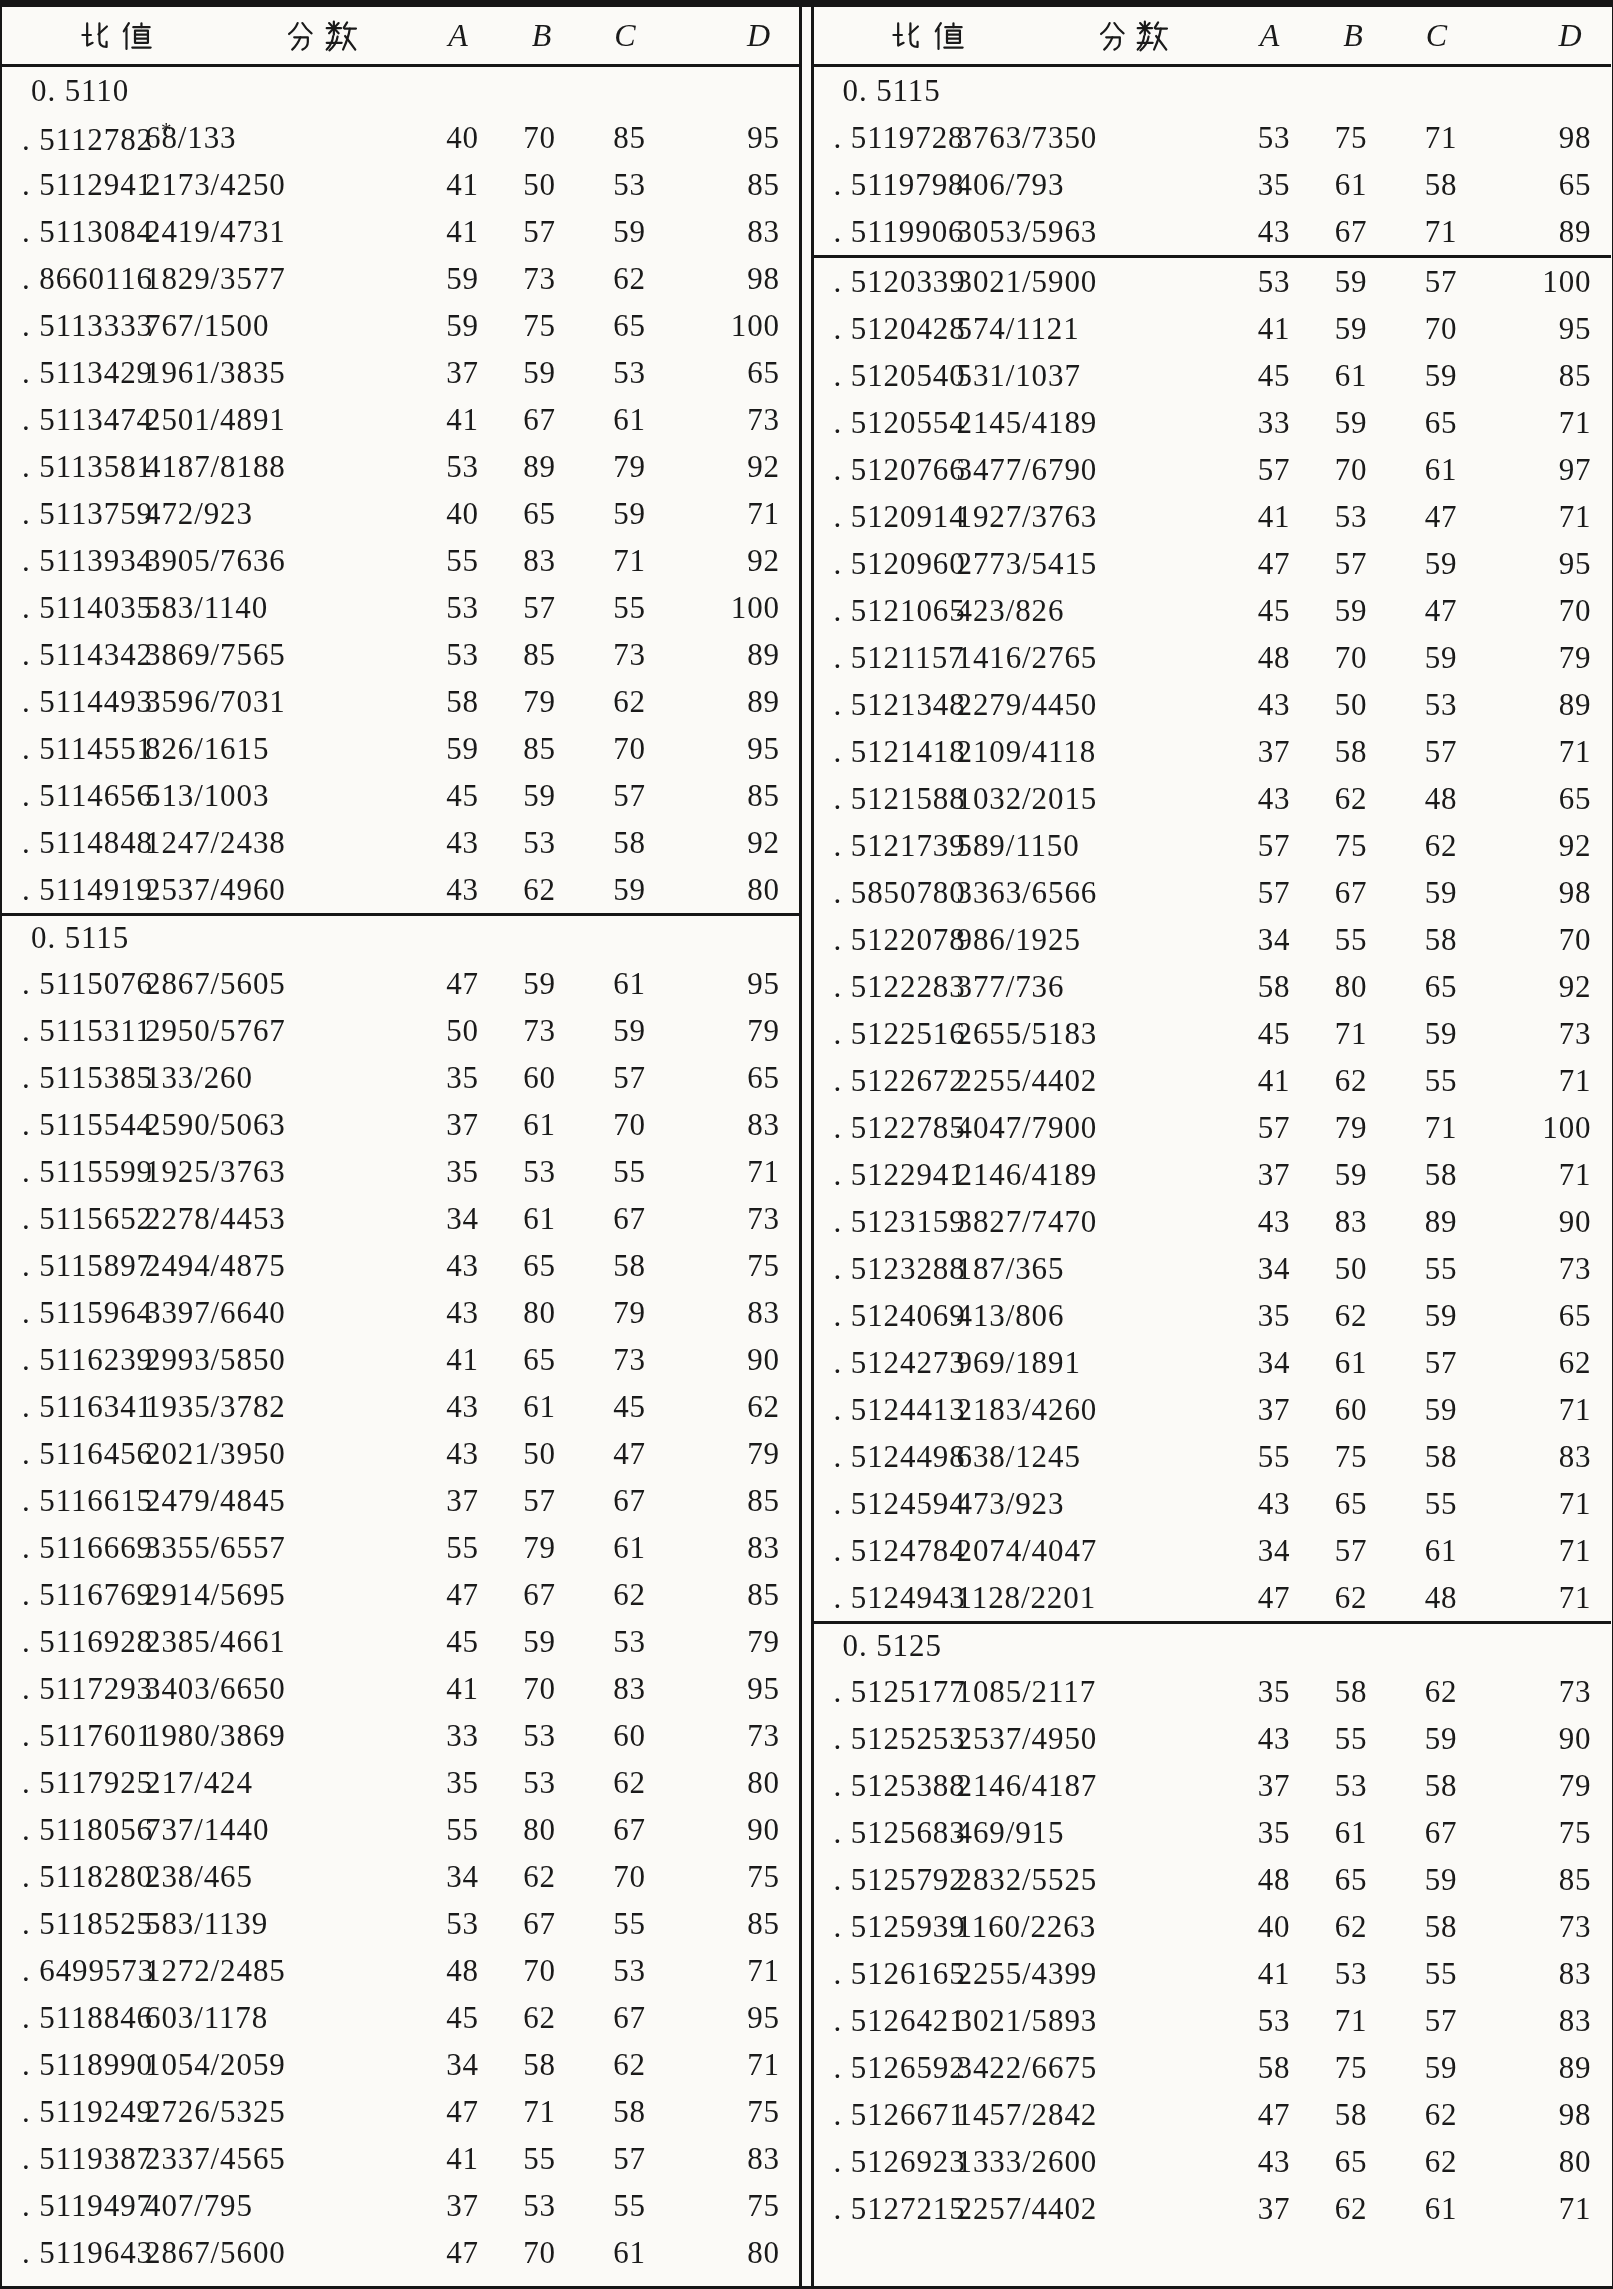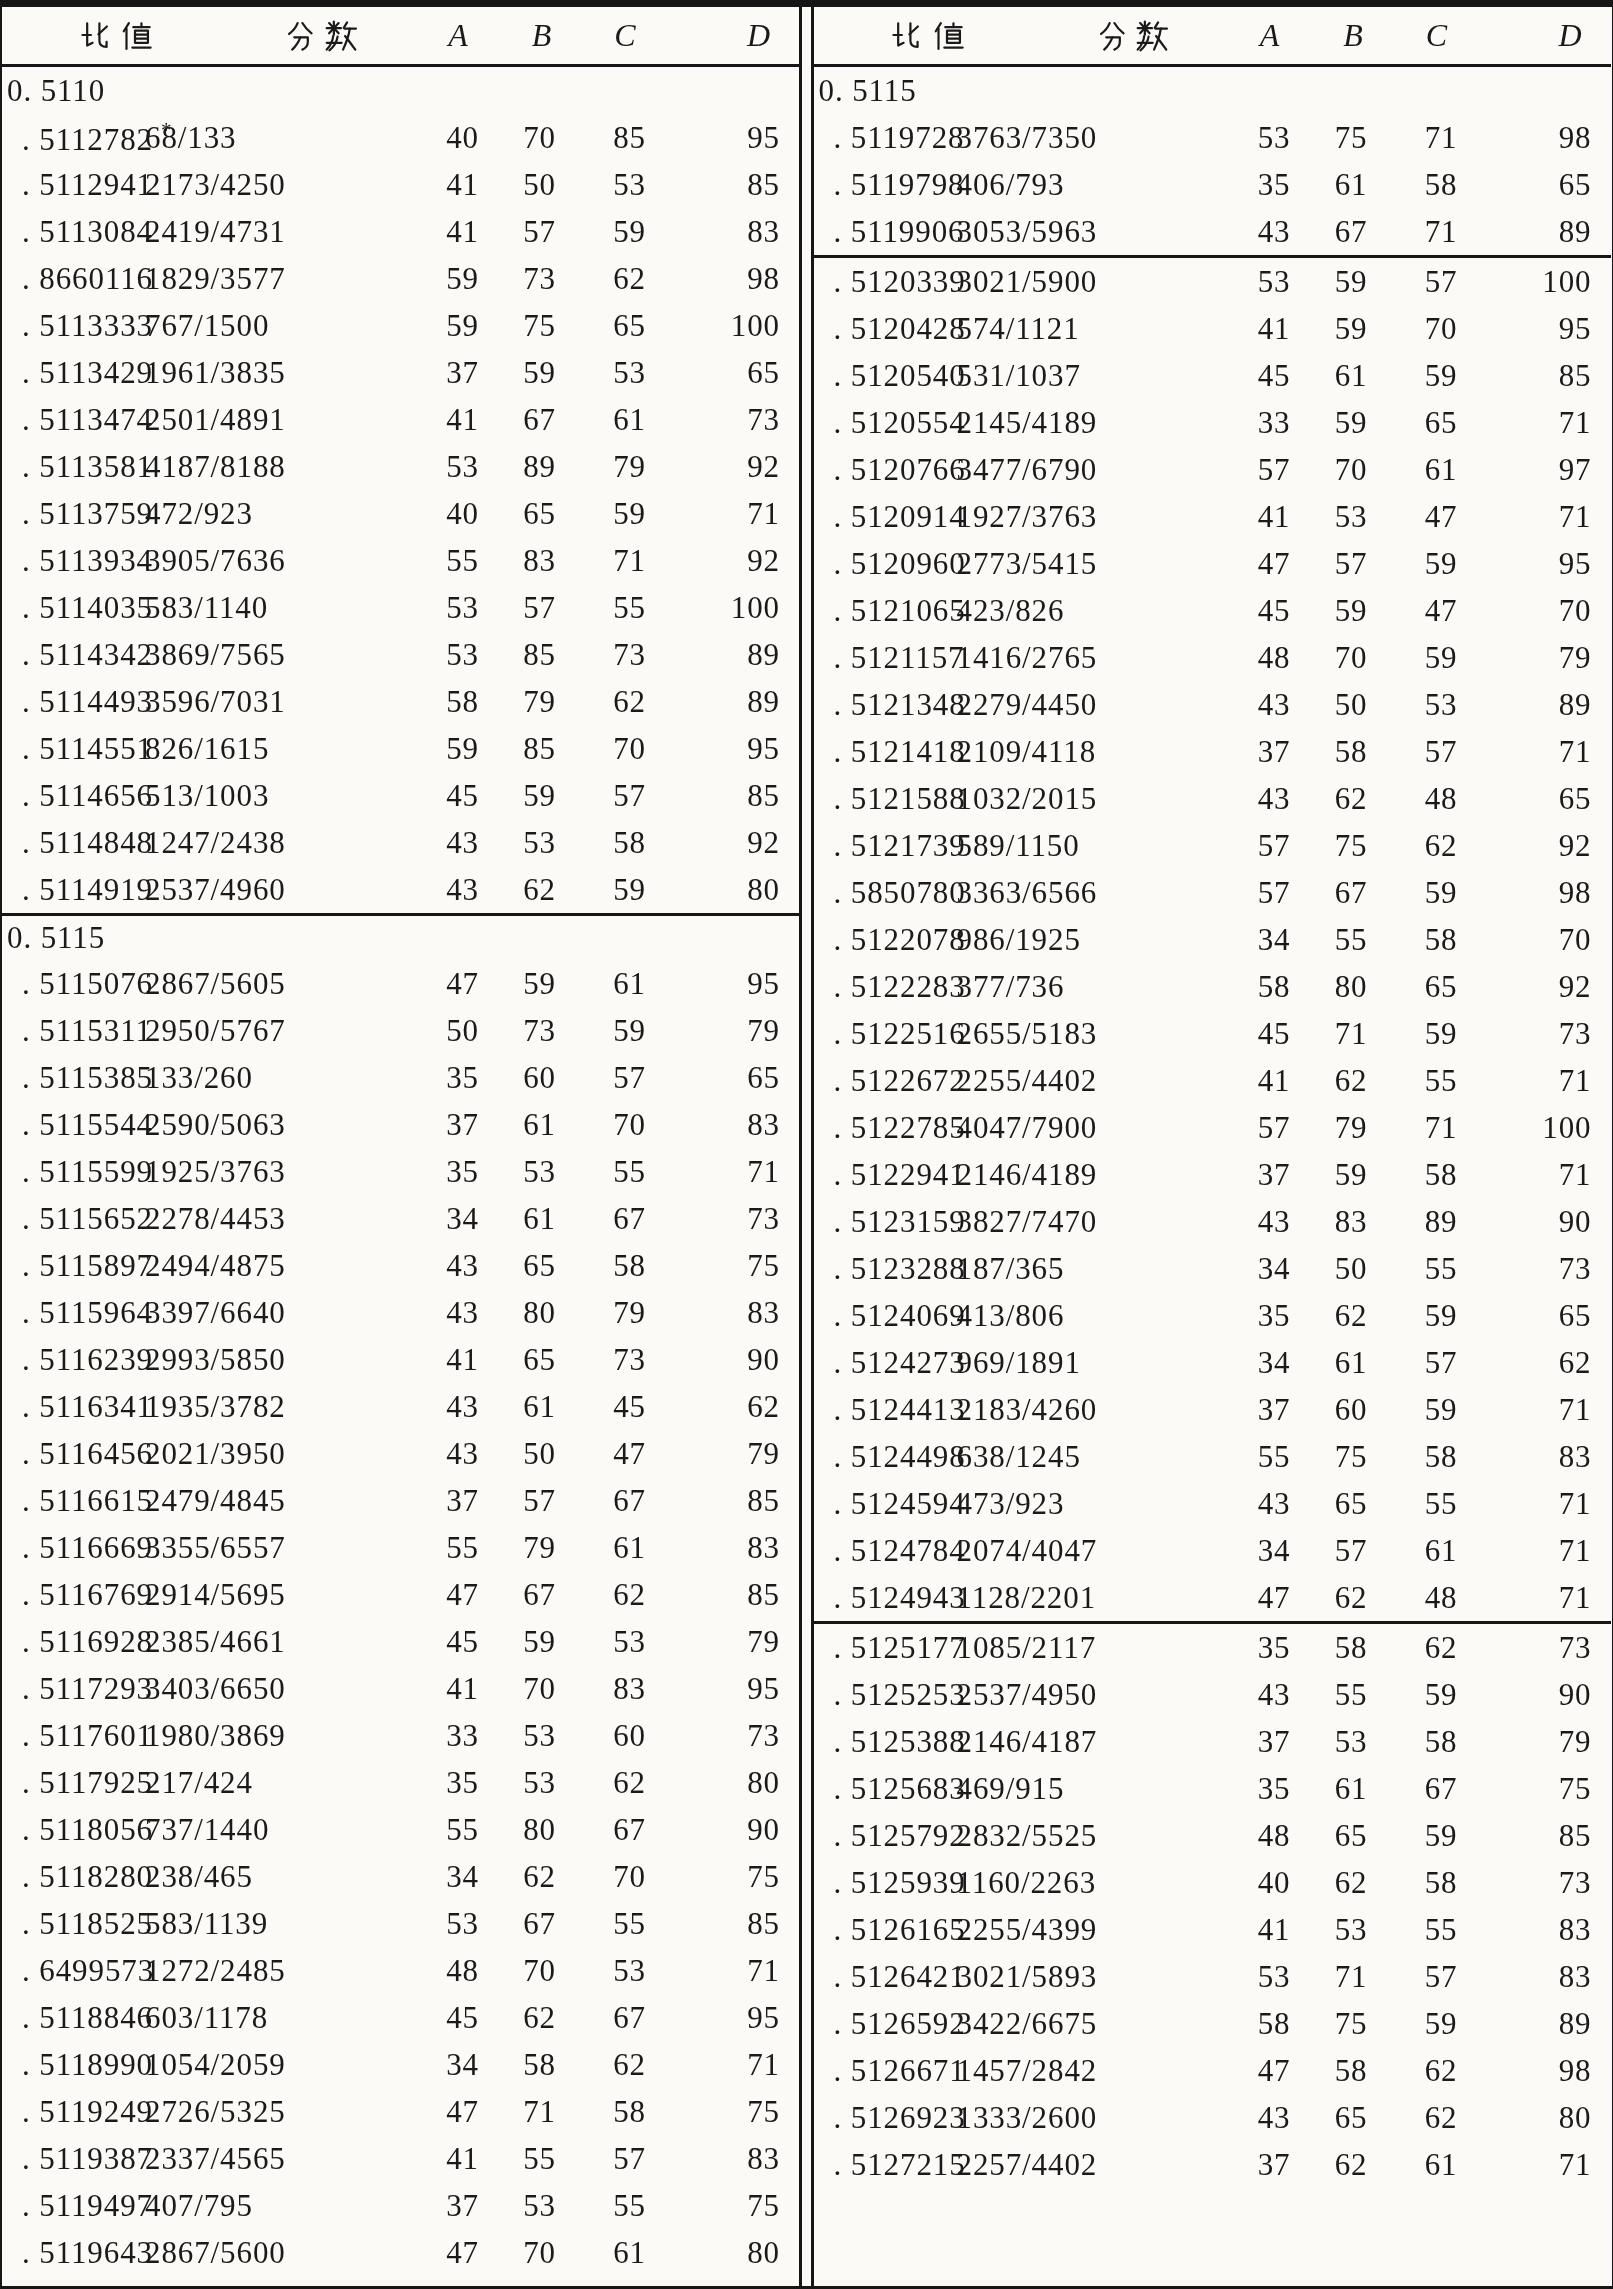--- a/index.html
+++ b/index.html
@@ -31,21 +31,21 @@
   }
   .hcell{text-align:center;font-size:32px;}
   .hcell.cjk{display:flex;justify-content:center;align-items:center;gap:6.3px;}
   .hcell.letter{font-style:italic;}
   .hcell.last{padding-left:49px;box-sizing:border-box;}
   .glyph{display:block;}
   .group{display:block;}
   .group.ruled{border-top:3.6px solid #161616;}
   .grow{
     height:47px;display:flex;align-items:center;
-    padding-left:5px;font-size:31px;letter-spacing:0.9px;
+    padding-left:29px;font-size:31px;letter-spacing:0.9px;
   }
   .group.ruled .grow{height:44px;}
   .drow{
     height:47px;box-sizing:border-box;
     display:grid;
     grid-template-columns:143px 181px 153px 77px 90px 153px;
     align-items:center;
     font-size:31px;letter-spacing:0.9px;
   }
   .c-ratio{padding-left:20px;white-space:nowrap;}
@@ -800,20 +800,23 @@
         <div class="drow">
           <div class="c-ratio"><span>. 5124943</span></div>
           <div class="c-frac">1128/2201</div>
           <div class="c-num">47</div>
           <div class="c-num">62</div>
           <div class="c-num">48</div>
           <div class="c-num c-d">71</div>
         </div>
       </div>
       <div class="group ruled">
+        <div class="grow">
+          <span>0. 5125</span>
+        </div>
         <div class="drow">
           <div class="c-ratio"><span>. 5125177</span></div>
           <div class="c-frac">1085/2117</div>
           <div class="c-num">35</div>
           <div class="c-num">58</div>
           <div class="c-num">62</div>
           <div class="c-num c-d">73</div>
         </div>
         <div class="drow">
           <div class="c-ratio"><span>. 5125253</span></div>

